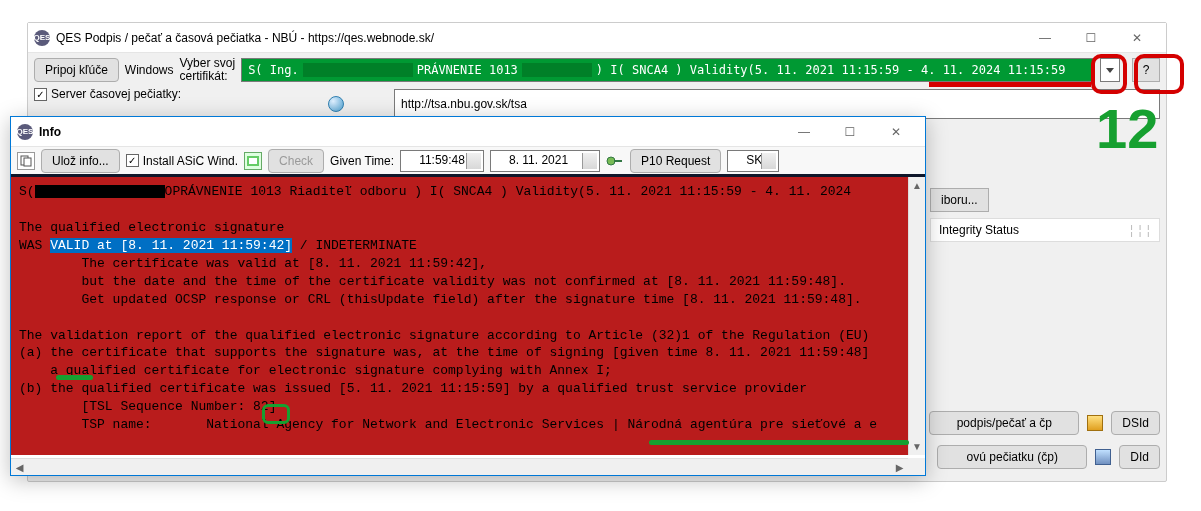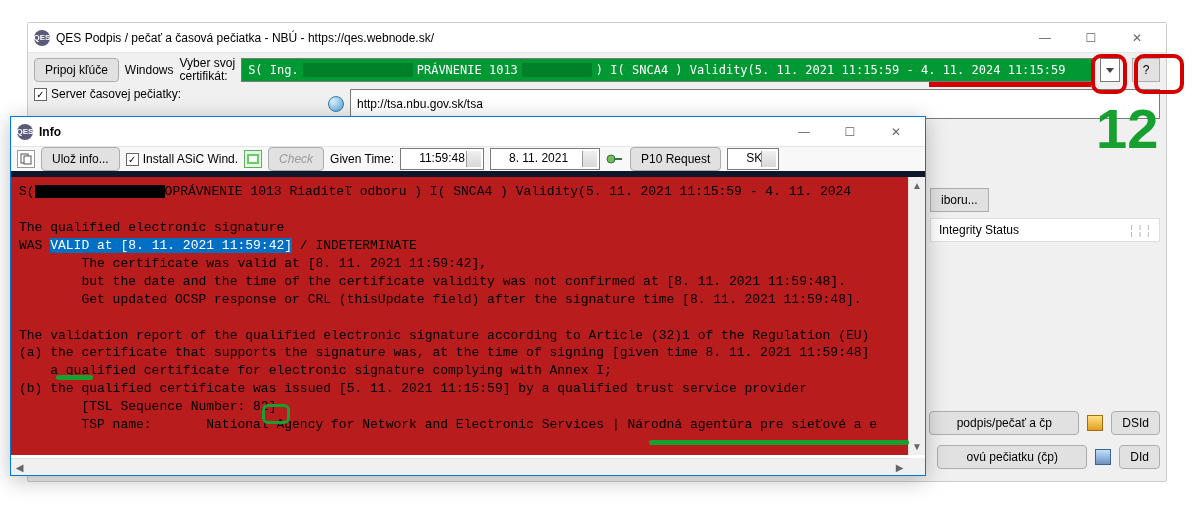--- a/index.html
+++ b/index.html
@@ -105,20 +105,21 @@
       background: radial-gradient(circle at 30% 30%, #e0f0ff, #4da0d0);
       border: 1px solid #3080b0;
     }
     .url-field {
       flex: 1;
       height: 30px;
       border: 1px solid #7a7a7a;
       background: #fff;
       padding: 2px 6px;
       font-size: 12px;
+      margin-left: 44px;
     }
     .server-row {
       position: absolute;
       left: 6px; top: 64px;
       display: flex; align-items: center; gap: 4px;
       font-size: 12px;
     }
     .chk { width: 13px; height: 13px; border: 1px solid #666; background: #fff; display: inline-flex; align-items: center; justify-content: center; font-size: 10px; }
     .main-body {
       position: absolute;
@@ -180,21 +181,21 @@
       padding: 0 6px;
       border-bottom: 1px solid #e5e5e5;
     }
     .info-titlebar .title-text { font-size: 12px; font-weight: bold; }
     .info-toolbar {
       height: 30px;
       display: flex;
       align-items: center;
       padding: 2px 6px;
       gap: 6px;
-      border-bottom: 6px solid #0f172a;
+      border-bottom: 3px solid #0f172a;
       background: #f8f8f8;
     }
     .toolbar-icon {
       width: 18px; height: 18px;
       border: 1px solid #999;
       background: #fff;
       display: flex; align-items: center; justify-content: center;
     }
     .spinner {
       height: 22px;
@@ -205,21 +206,21 @@
       position: relative;
     }
     .spinner::after {
       content: "";
       position: absolute;
       right: 2px; top: 2px;
       width: 14px; height: 16px;
       background: linear-gradient(#f0f0f0, #d8d8d8);
       border-left: 1px solid #999;
     }
-    .disabled { color: #9a9a9a; font-style: italic; }
+    .disabled { color: #9a9a9a; }
     .info-body {
       position: absolute;
       left: 0; right: 0; top: 60px; bottom: 20px;
       overflow: hidden;
       background: #b91c1c;
     }
     .info-body-inner {
       padding: 6px 8px;
       font-family: Consolas, "Courier New", monospace;
       font-size: 13px;

